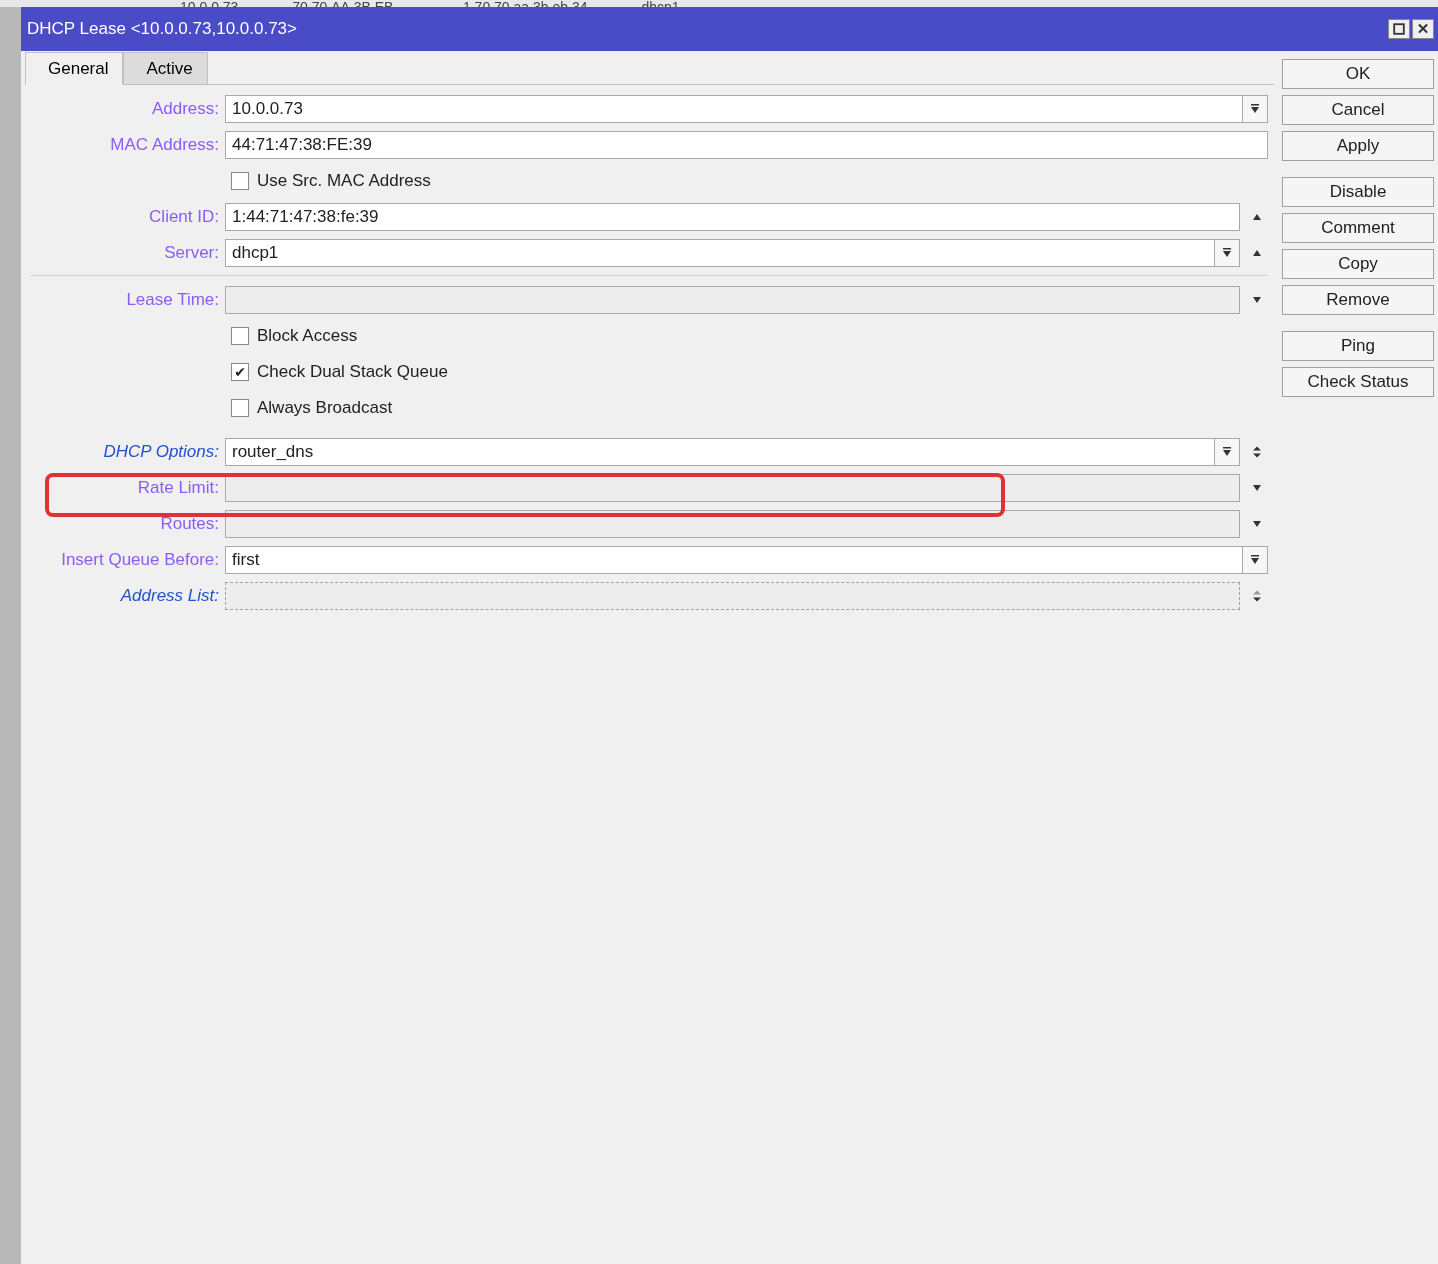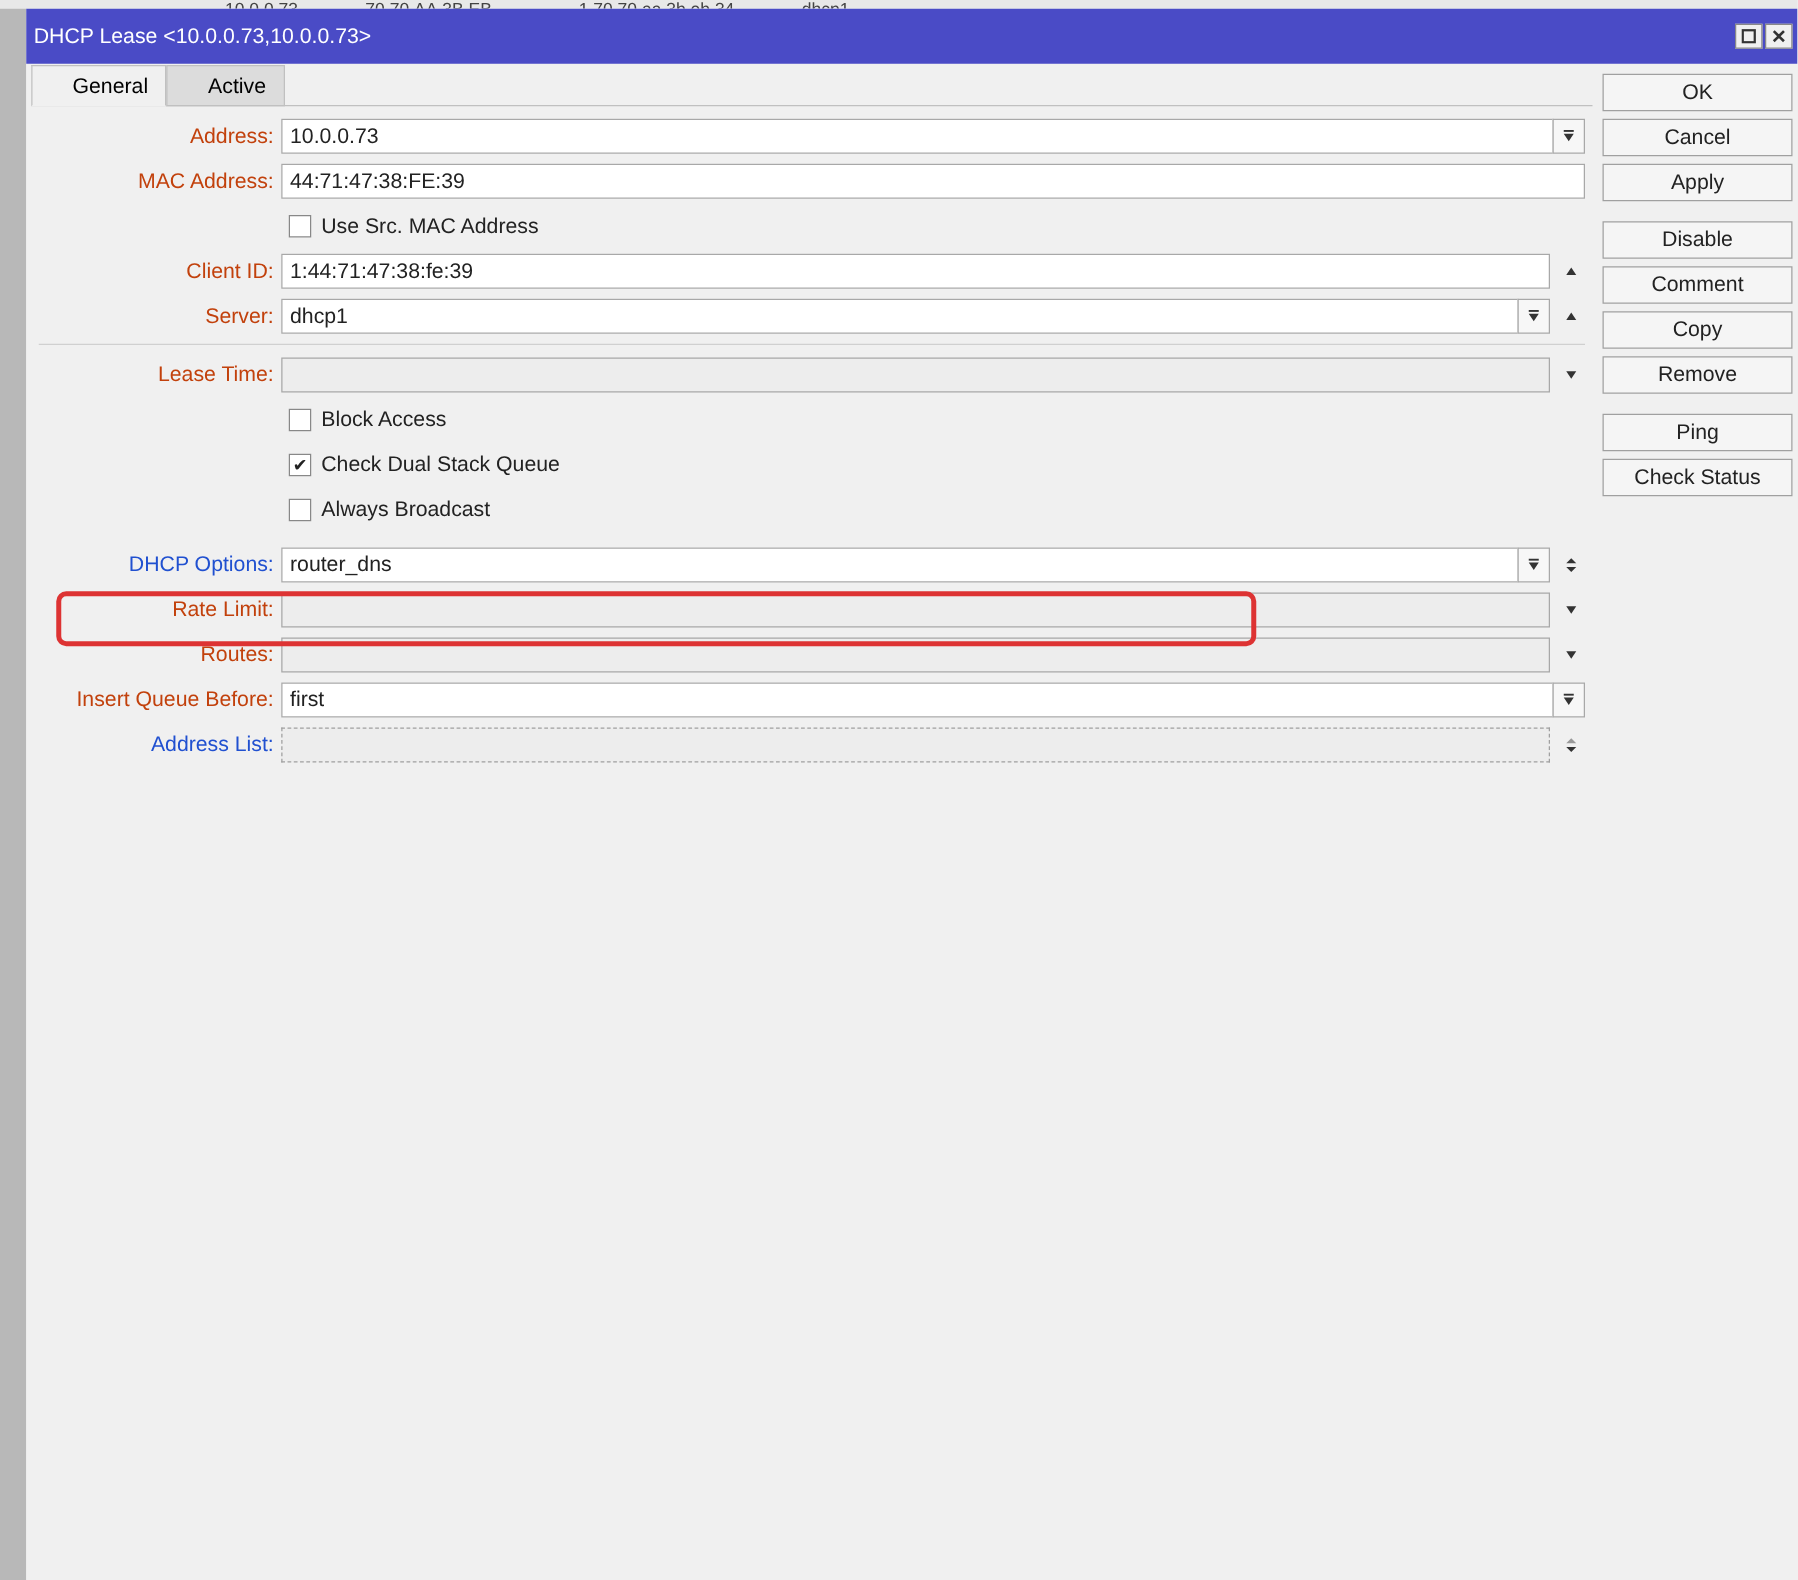--- a/index.html
+++ b/index.html
@@ -17,27 +17,27 @@
     .titlebar .title { flex: 1; }
     .titlebar .winbtn { width: 22px; height: 20px; background: #f0f0f0; border: 1px solid #888; margin-left: 2px; display: flex; align-items: center; justify-content: center; color: #333; font-size: 12px; }
     .titlebar .winbtn.maxbtn svg { width: 12px; height: 12px; }
     .titlebar .winbtn.closebtn { font-size: 15px; font-weight: bold; }
 
     .body { display: flex; height: 1229px; }
     .leftcol { flex: 1; padding: 0 4px; }
     .rightcol { width: 160px; padding: 8px 0 0 4px; }
 
     .tabs { display: flex; align-items: flex-end; height: 34px; border-bottom: 1px solid #c0c0c0; }
-    .tab { padding: 6px 14px 5px 32px; font-size: 17px; border: 1px solid #c0c0c0; background: #dcdcdc; margin-right: 0; position: relative; top: 1px; }
+    .tab { padding: 6px 14px 5px 22px; font-size: 17px; border: 1px solid #c0c0c0; background: #dcdcdc; margin-right: 0; position: relative; top: 1px; }
     .tab.active { background: #f0f0f0; border-bottom: 1px solid #f0f0f0; }
 
     .form { padding: 10px 6px; }
     .row { display: flex; align-items: center; margin-bottom: 8px; min-height: 28px; }
-    .lbl { width: 194px; text-align: right; padding-right: 6px; font-size: 17px; color: #c2410c; }
-    .lbl.blue { color: #2050d0; }
+    .lbl { width: 194px; text-align: right; padding-right: 6px; font-size: 17px; color: #8b5cf6; }
+    .lbl.blue { color: #2050d0; font-style: italic; }
     .controls { flex: 1; display: flex; align-items: center; }
     .txt { flex: 1; height: 28px; border: 1px solid #a8a8a8; background: #fff; padding: 2px 6px; font-size: 17px; color: #222; outline: none; }
     .txt.disabled { background: #ededed; }
     .ddbtn { width: 26px; height: 28px; border: 1px solid #a8a8a8; background: #f7f7f7; display: flex; align-items: center; justify-content: center; margin-left: -1px; }
     .sidebtn { width: 22px; height: 22px; display: flex; align-items: center; justify-content: center; margin-left: 6px; }
     .upbtn svg, .dnbtn svg, .ddbtn svg, .sidebtn svg { width: 12px; height: 12px; }
     .updn { width: 22px; height: 28px; margin-left: 6px; display: flex; flex-direction: column; align-items: center; justify-content: center; }
 
     .chkrow { display: flex; align-items: center; margin-left: 200px; margin-bottom: 8px; min-height: 28px; text-align: center; }
     .chk { width: 18px; height: 18px; border: 1px solid #888; background: #fff; display: inline-flex; align-items: center; justify-content: center; margin-right: 8px; font-size: 14px; color: #222; }

